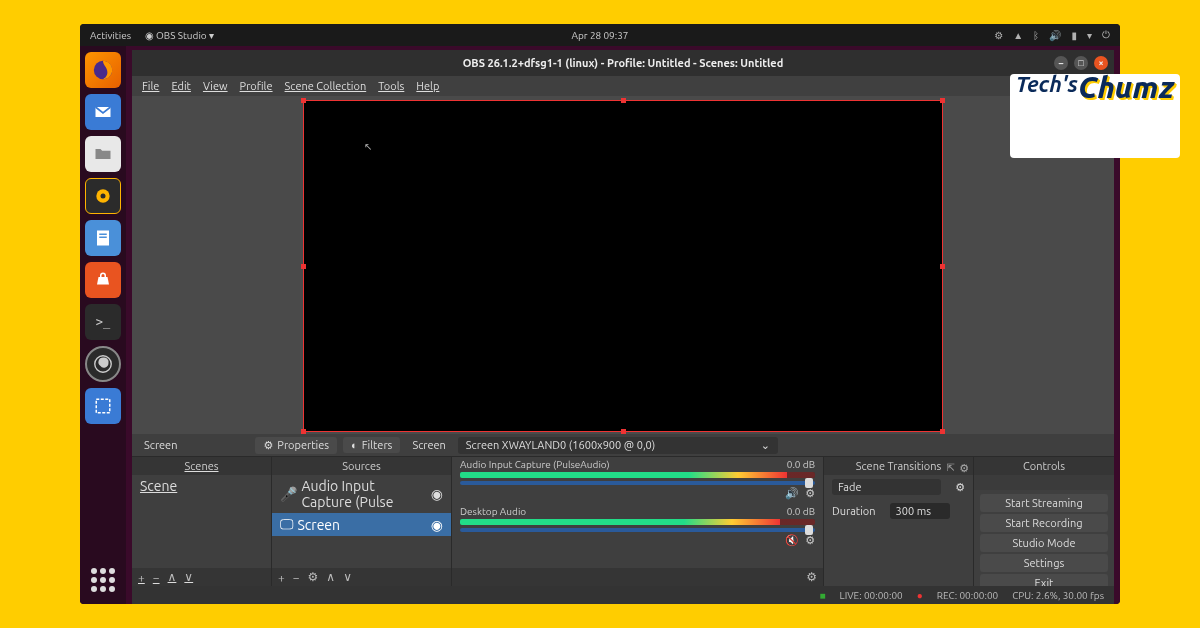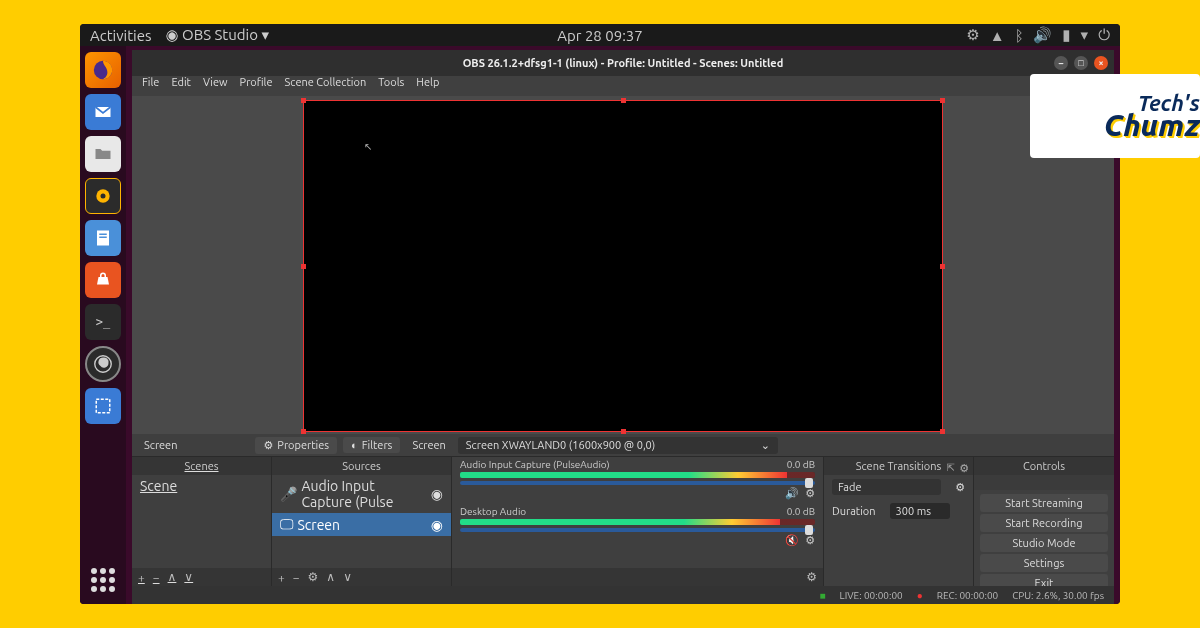--- a/index.html
+++ b/index.html
@@ -1,18 +1,18 @@
 <!DOCTYPE html>
 <html><head>
 <meta charset="utf-8">
 <style>
 * { box-sizing: border-box; margin: 0; padding: 0; font-family: Ubuntu, "Segoe UI", sans-serif; }
 body { background: #ffcd00; width: 1200px; height: 628px; position: relative; overflow: hidden; }
 .frame { position: absolute; left: 80px; top: 24px; width: 1040px; height: 580px; background: #1e1e1e; border-radius: 4px; overflow: hidden; }
-.topbar { height: 22px; background: #1a1a1a; color: #ccc; font-size: 15px; display: flex; align-items: center; padding: 0 10px; }
+.topbar { height: 22px; background: #1a1a1a; color: #ccc; font-size: 10px; display: flex; align-items: center; padding: 0 10px; }
 .topbar .left { display: flex; gap: 14px; align-items: center; }
 .topbar .center { position: absolute; left: 50%; transform: translateX(-50%); }
 .topbar .right { margin-left: auto; display: flex; gap: 10px; align-items: center; opacity: .85; }
 .desktop { position: relative; height: calc(100% - 22px); background: #3a0a2a; display: flex; }
 .dock { width: 46px; background: rgba(30,10,25,.6); display: flex; flex-direction: column; align-items: center; padding: 6px 0; gap: 6px; }
 .dock-item { width: 36px; height: 36px; border-radius: 6px; display: flex; align-items: center; justify-content: center; font-size: 18px; }
 .dock-item.firefox { background: linear-gradient(135deg,#ff9500,#e66000); }
 .dock-item.mail { background: #3a7bd5; }
 .dock-item.files { background: #e8e8e8; }
 .dock-item.music { background: #2b2b2b; border:1px solid #ffb400; }
@@ -22,21 +22,21 @@
 .dock-item.obs { background: #2b2b2b; border-radius: 50%; border:2px solid #888; }
 .dock-item.screenshot { background: #3a7bd5; }
 .dock-apps { margin-top: auto; width: 36px; height: 36px; display: grid; grid-template-columns: repeat(3,6px); grid-template-rows: repeat(3,6px); gap: 3px; place-content: center; }
 .dock-apps span { background: #ddd; border-radius: 50%; }
 .workarea { flex: 1; position: relative; }
 .obs-window { position: absolute; left: 6px; top: 4px; right: 6px; bottom: 0; background: #3b3b3b; border-radius: 6px 6px 0 0; display: flex; flex-direction: column; color: #ddd; font-size: 11px; }
 .titlebar { height: 26px; background: #2f2f2f; display: flex; align-items: center; justify-content: center; position: relative; font-size: 11px; font-weight: 600; color: #eee; }
 .titlebar .win-controls { position: absolute; right: 6px; display: flex; gap: 6px; }
 .win-btn { width: 14px; height: 14px; border-radius: 50%; background: #555; font-size: 9px; display:flex;align-items:center;justify-content:center; }
 .win-btn.close { background: #e95420; }
-.menubar { height: 20px; background: #404040; display: flex; gap: 12px; padding: 0 10px; font-size: 11px; color: #ddd; }
+.menubar { height: 20px; background: #404040; display: flex; align-items: center; gap: 12px; padding: 0 10px; font-size: 11px; color: #ddd; text-decoration: underline; }
 .menubar span { cursor: default; }
 .preview-area { flex: 1; background: #4a4a4a; display: flex; justify-content: center; padding: 4px 0 2px; position: relative; }
 .preview-canvas { width: 640px; height: 100%; background: #000; border: 1px solid #e33; position: relative; }
 .preview-canvas .handle { position: absolute; width: 5px; height: 5px; background: #e33; }
 .handle.tl{top:-3px;left:-3px}.handle.tr{top:-3px;right:-3px}.handle.bl{bottom:-3px;left:-3px}.handle.br{bottom:-3px;right:-3px}
 .handle.tm{top:-3px;left:50%;margin-left:-2px}.handle.bm{bottom:-3px;left:50%;margin-left:-2px}
 .handle.ml{left:-3px;top:50%;margin-top:-2px}.handle.mr{right:-3px;top:50%;margin-top:-2px}
 .cursor-mark{position:absolute;top:40px;left:60px;color:#bbb;font-size:10px}
 .infobar { height: 22px; background: #3f3f3f; display: flex; align-items: center; padding: 0 6px; gap: 6px; font-size: 11px; }
 .infobar .label { padding: 2px 6px; }
@@ -63,21 +63,21 @@
 .mixer-slider::after{content:"";position:absolute;right:2px;top:-3px;width:8px;height:10px;background:#ddd;border-radius:2px;}
 .mixer-ctrls { display:flex; justify-content:flex-end; gap:6px; margin-top:2px; font-size:11px; color:#ccc; }
 .mixer-ctrls .mute-on{color:#e95420}
 .trans-row { padding: 4px 8px; display:flex; align-items:center; gap:14px; font-size:11px; }
 .trans-select { flex:1; background:#333; padding:2px 6px; border-radius:3px; }
 .trans-input { width: 60px; background:#2a2a2a; padding:2px 6px; border-radius:3px; color:#ddd; }
 .ctrl-btn { margin: 2px 6px; padding: 3px 0; background: #4a4a4a; border-radius: 3px; text-align: center; font-size: 11px; color:#ddd; }
 .statusbar { height: 18px; background: #333; font-size: 10px; color: #bbb; display: flex; align-items: center; justify-content: flex-end; gap: 14px; padding: 0 10px; }
 .hdr-gear{position:absolute;right:4px;top:2px;font-size:11px;color:#aaa}
 .hdr-pin{position:absolute;right:18px;top:2px;font-size:10px;color:#aaa}
-.logo-badge { position: absolute; right: 0; top: 74px; width: 170px; height: 84px; background: #fff; border-radius: 4px; display:flex; flex-direction:column; align-items:flex-end; justify-content:center; font-family: "Brush Script MT", cursive; }
+.logo-badge { position: absolute; right: 20px; top: 74px; width: 170px; height: 84px; background: #fff; border-radius: 4px; display:flex; flex-direction:row; align-items:flex-start; justify-content:center; font-family: "Brush Script MT", cursive; }
 .logo-badge .l1{font-size:22px; color:#0a2a5a; font-style:italic; font-weight:700; line-height:.9}
 .logo-badge .l2{font-size:30px; color:#0a2a5a; font-style:italic; font-weight:900; text-shadow:1px 1px 0 #ffcd00,2px 2px 0 #ffcd00; line-height:.9}
 .ic{display:inline-block}
 </style>
 </head>
 <body>
 
 <div class="frame">
   <div class="topbar">
     <div class="left">

